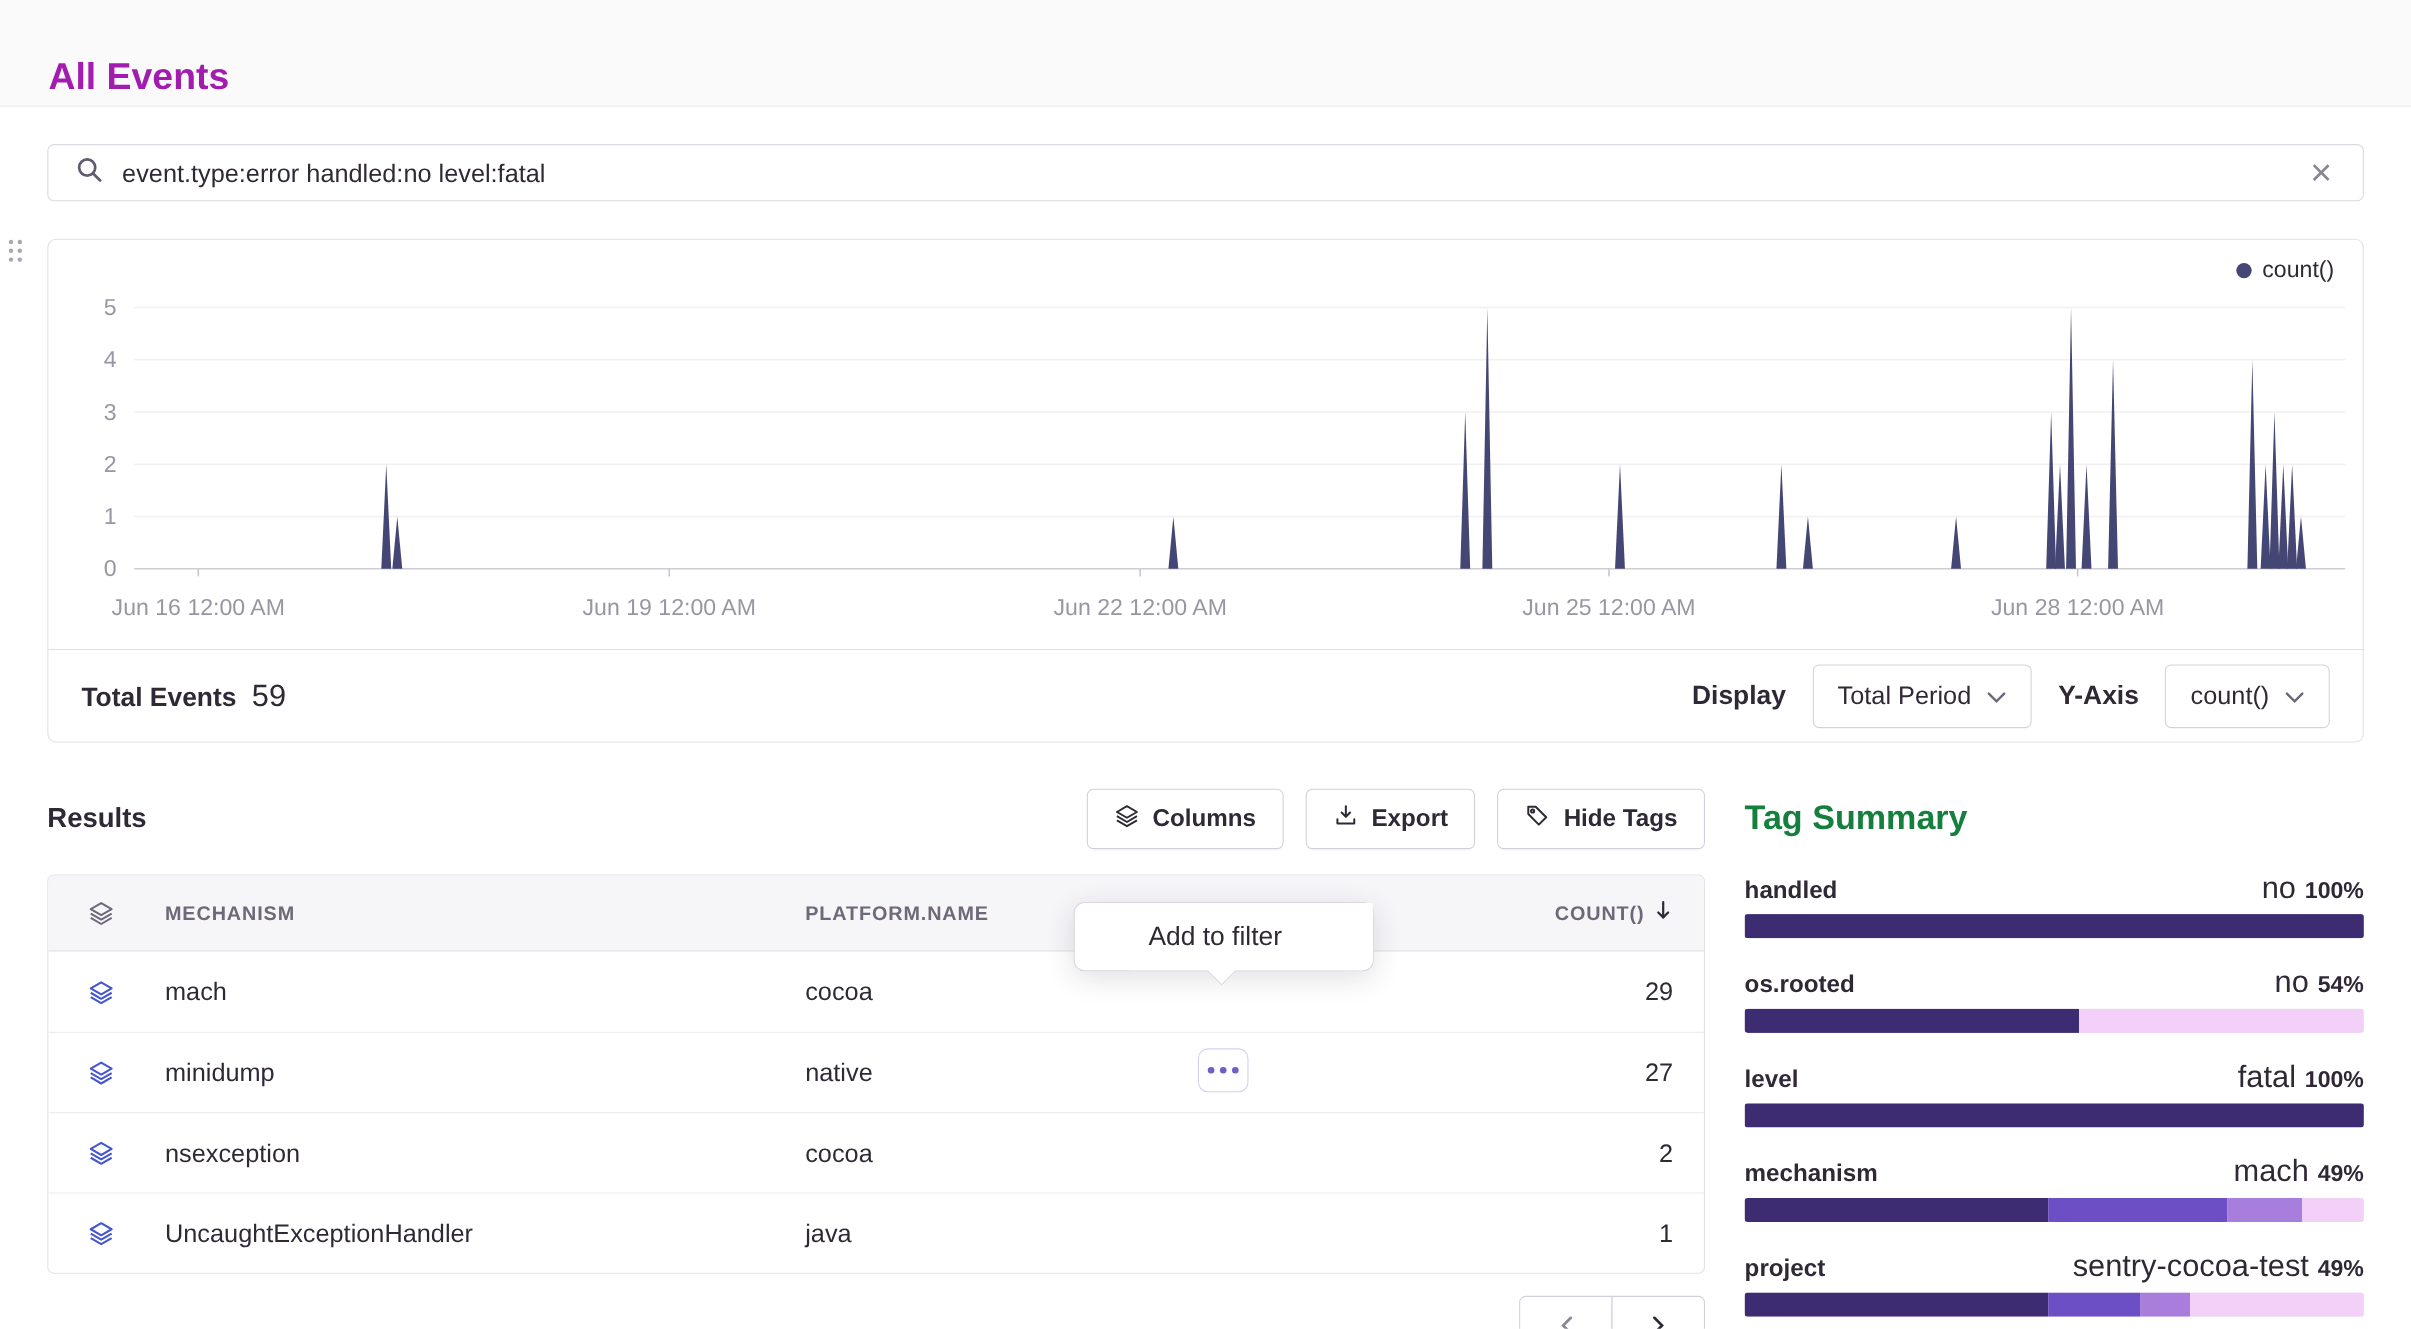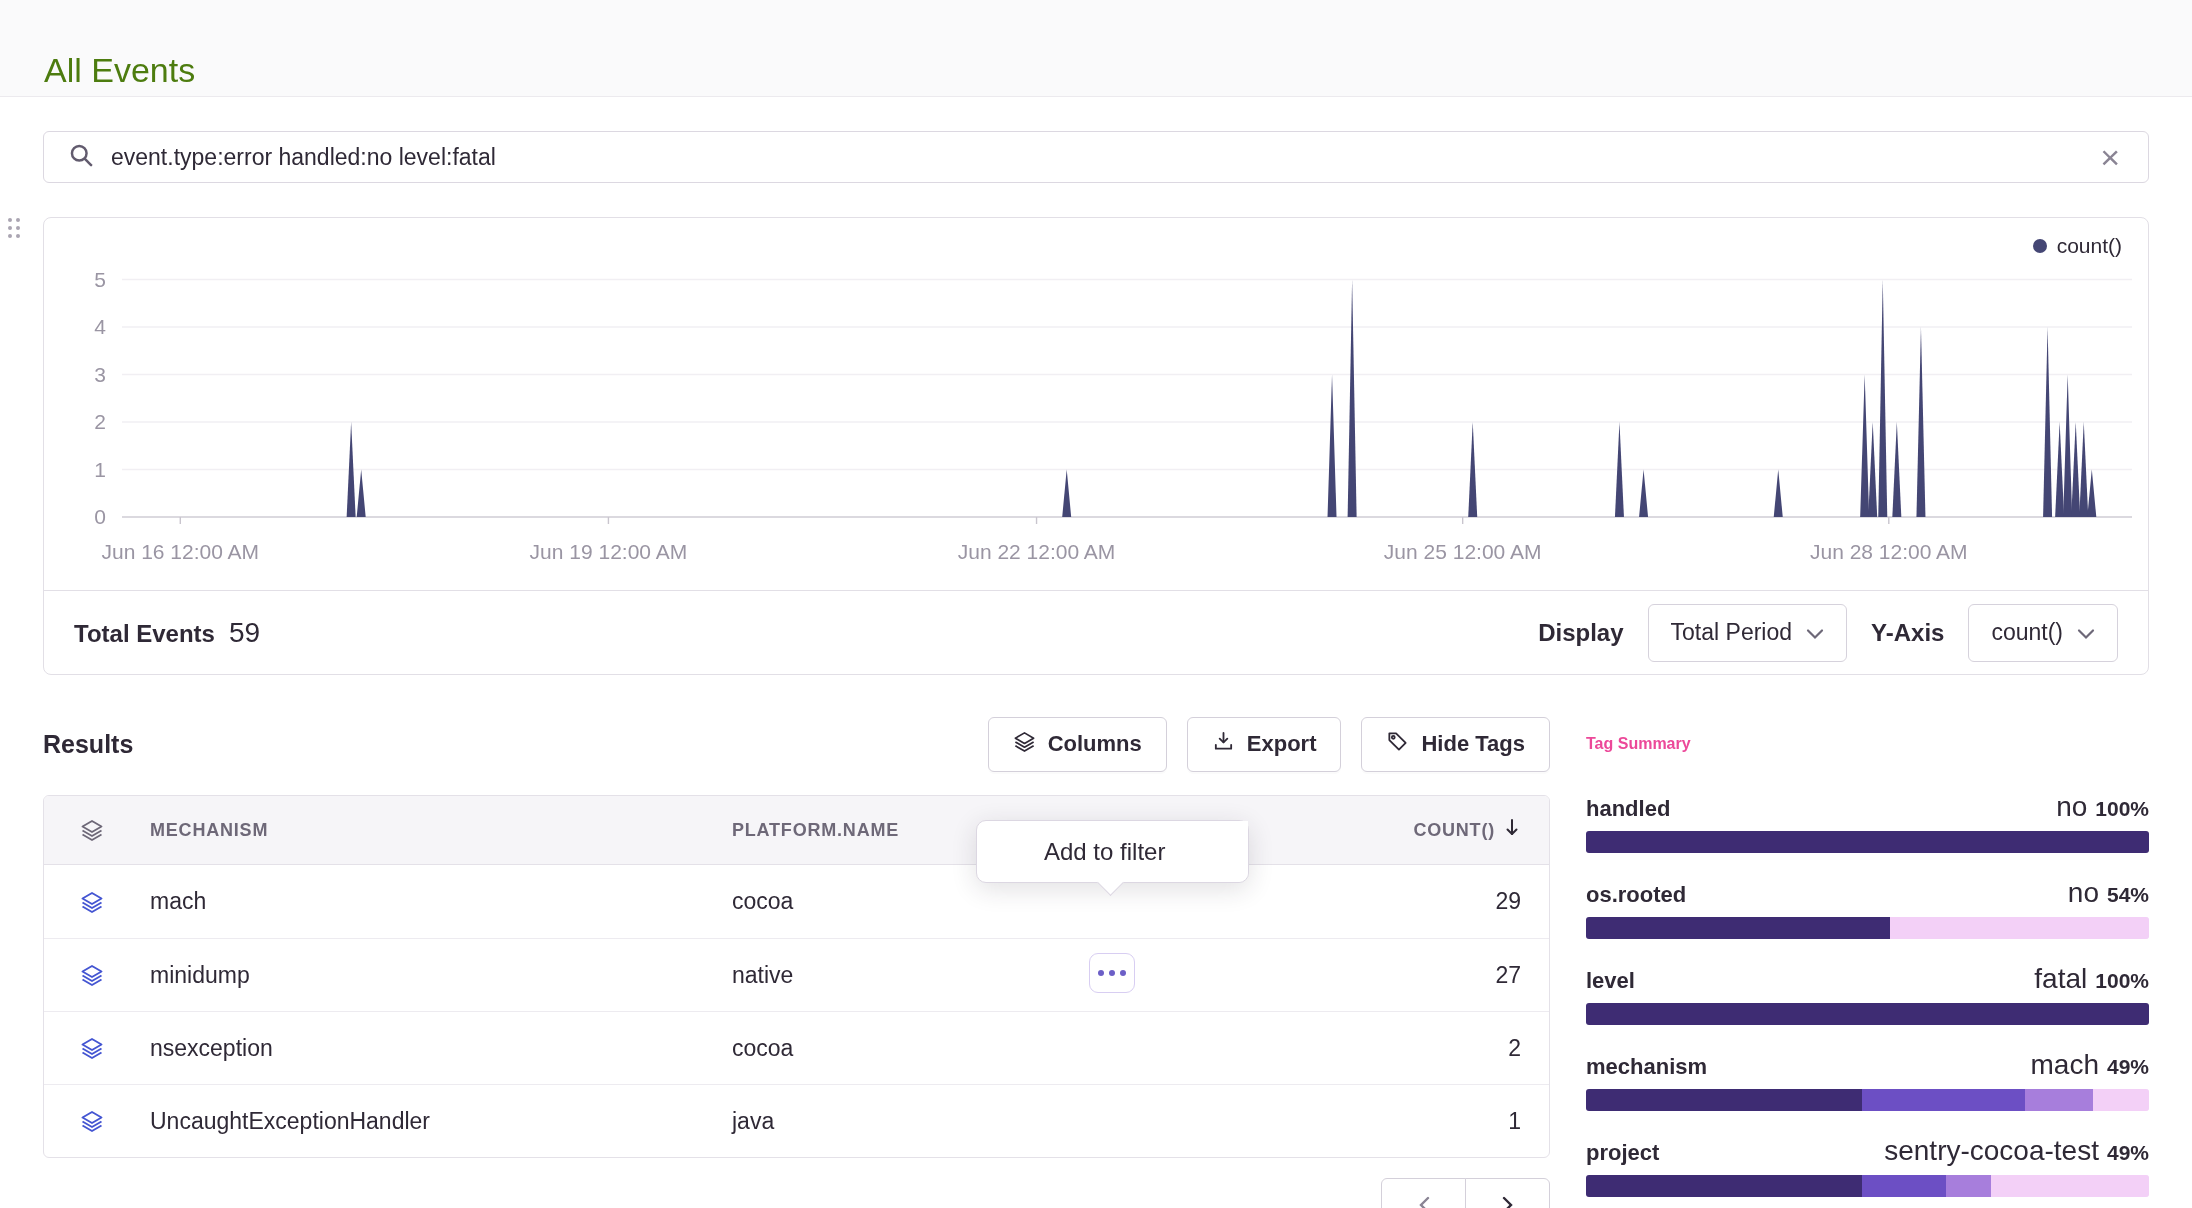--- a/index.html
+++ b/index.html
@@ -13,21 +13,21 @@
   }
   
   .app-header {
     height: 97px;
     background: #fafafb;
     border-bottom: 1px solid #eceaee;
     display: flex;
     align-items: center;
     padding: 0 44px;
   }
-  .app-header h1 { font-size: 34px; font-weight: 400; color: #4d7c0f; margin-top: 45px; }
+  .app-header h1 { font-size: 34px; font-weight: 700; color: #a21caf; margin-top: 45px; }
 
   
   .search-row { padding: 34px 43px 0; }
   .search-bar {
     height: 52px;
     border: 1px solid #dcd8e1;
     border-radius: 6px;
     background: #fff;
     display: flex;
     align-items: center;
@@ -199,21 +199,21 @@
     cursor: pointer;
   }
   .page-btn:first-child { border-radius: 6px 0 0 6px; }
   .page-btn:last-child { border-radius: 0 6px 6px 0; margin-left: -1px; }
 
   
   .col-right h3 {
     margin-top: 40px;
     height: 58px;
     display: flex; align-items: center;
-    font-size: 16px; font-weight: 600; color: #ec4899;
+    font-size: 31px; font-weight: 600; color: #15803d;
   }
   .tags { margin-top: 18px; }
   .tag-block { margin-bottom: 24px; }
   .tag-head { display: flex; align-items: baseline; height: 30px; }
   .tag-name { font-size: 22px; font-weight: 600; }
   .tag-valwrap { margin-left: auto; display: flex; gap: 8px; align-items: baseline; }
   .tag-value { font-size: 28px; }
   .tag-pct { font-size: 21px; font-weight: 700; }
   .tag-bar {
     margin-top: 10px;

